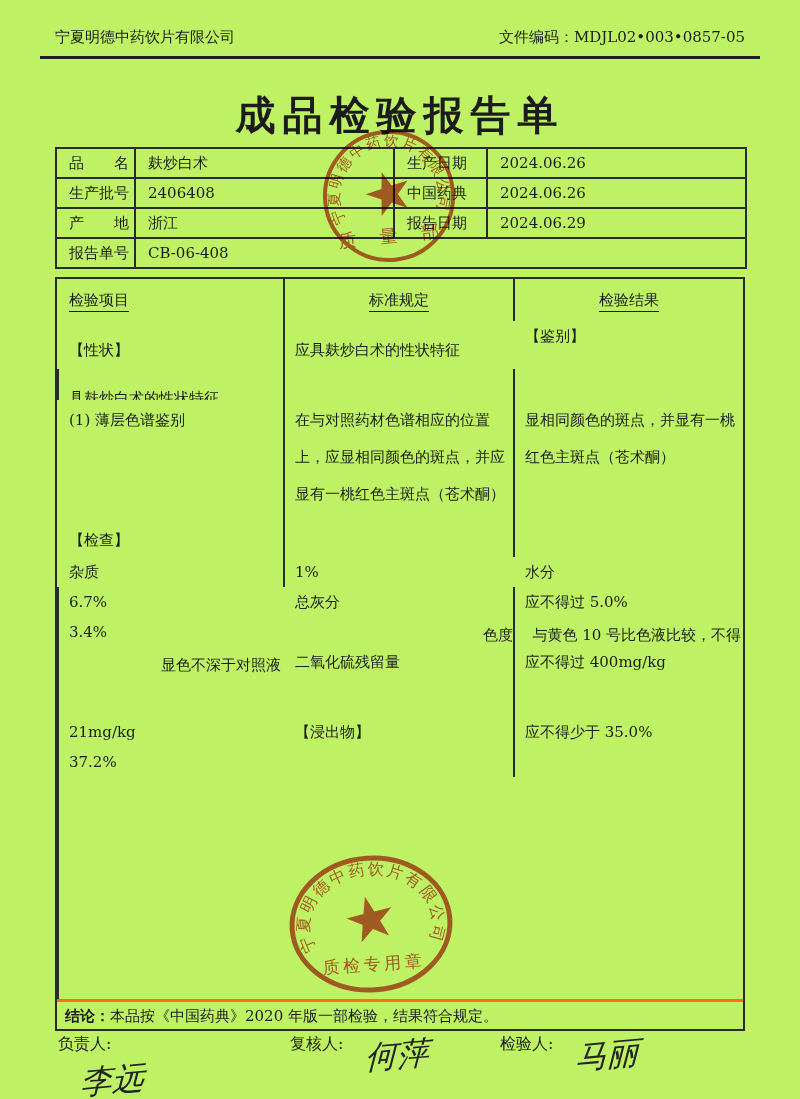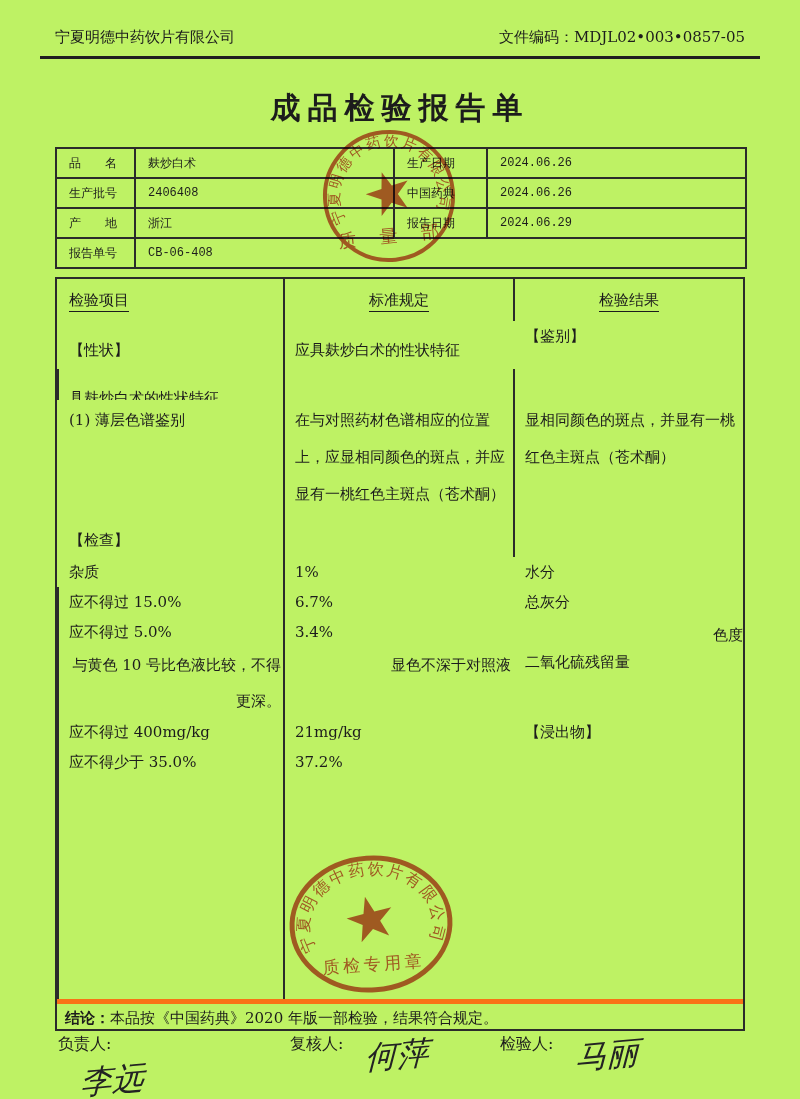--- a/index.html
+++ b/index.html
@@ -5,24 +5,24 @@
   * { margin:0; padding:0; box-sizing:border-box; }
   html,body { background:#ffffff; }
   body { font-family:"DejaVu Serif","Liberation Serif",serif; color:#1c1c1c; }
   .page { position:relative; width:800px; height:1099px; background:#bef264; overflow:hidden; }
 
   
   .hdr { position:absolute; top:28px; left:55px; width:690px; display:flex; justify-content:space-between; font-size:15px; }
   .hdr-rule { position:absolute; top:56px; left:40px; width:720px; height:3px; background:#1f1f1f; }
 
   
-  .title { position:absolute; top:88px; left:0; width:100%; text-align:center; font-size:30px; font-weight:bold; letter-spacing:7px; }
+  .title { position:absolute; top:88px; left:0; width:100%; text-align:center; font-size:40px; font-weight:bold; letter-spacing:7px; }
 
   
-  .info { position:absolute; left:55px; top:147px; width:690px; border-collapse:collapse; table-layout:fixed; font-size:12px;font-family:Liberation Mono, monospace; }
+  .info { position:absolute; left:55px; top:147px; width:690px; border-collapse:collapse; table-layout:fixed; font-size:15px; }
   .info td { border:2px solid #2b2b2b; height:30px; padding:0 8px 0 12px; white-space:nowrap; }
   .info .lab { padding-left:12px; }
 
   
   .spec { position:absolute; left:55px; top:277px; width:690px; height:754px;
           border:2px solid #2b2b2b; display:grid; grid-template-columns:226px 230px 230px;
           grid-template-rows:42px 48px 31px 112px 45px 30px 30px 30px 70px 30px 30px 222px 30px;
           font-size:15px; }
   .cell { overflow:hidden; }
   .c2, .c3 { border-left:2px solid #2b2b2b; }
@@ -30,21 +30,21 @@
   .c2, .c3 { padding-left:10px; padding-right:2px; }
   .h-row { line-height:42px; }
   .h-row.c2, .h-row.c3 { text-align:center; padding:0; }
   .h-row span { border-bottom:1.5px solid #1c1c1c; padding-bottom:2px; }
   .r-xz { padding-top:14px; line-height:30px; }
   .r-jb { line-height:31px; }
   .r-tlc { padding-top:2px; line-height:37px; }
   .r-jc { padding-top:13px; line-height:30px; }
   .rs { line-height:30px; }
   .r-sd { line-height:36px;text-align:right; }
-  .r-concl { grid-column:1 / -1; border-top:5px solid #f97316; line-height:28px; padding-left:8px; white-space:nowrap; }
+  .r-concl { grid-column:1 / -1; border-top:3px solid #f97316; line-height:28px; padding-left:8px; white-space:nowrap; }
   .r-concl b { font-weight:bold; }
 
   
   .sig { position:absolute; top:1030px; left:55px; width:700px; height:60px; font-size:16px; }
   .sig-group { position:absolute; top:0; display:flex; align-items:flex-start; }
   .sig-label { padding-top:4px; white-space:nowrap; }
   .handwriting { font-style:italic; font-size:32px; color:#232323; transform:rotate(-5deg) skewX(-6deg); margin-left:22px; margin-top:4px; white-space:nowrap; }
 
   
   .stamp { position:absolute; mix-blend-mode:multiply; opacity:0.87; pointer-events:none; }
@@ -115,21 +115,20 @@
     <div class="cell c3 r-tlc">显相同颜色的斑点，并显有一桃红色主斑点（苍术酮）</div>
 
     <div class="cell c1 r-jc">【检查】</div>
     <div class="cell c2 r-jc"></div>
     <div class="cell c3 r-jc"></div>
 
     <div class="cell c1 rs">杂质</div>
     <div class="cell c3 rs">1%</div>
 
     <div class="cell c1 rs">水分</div>
-    <div class="cell c2 rs">应不得过 15.0%</div>
     <div class="cell c3 rs">6.7%</div>
 
     <div class="cell c1 rs">总灰分</div>
     <div class="cell c2 rs">应不得过 5.0%</div>
     <div class="cell c3 rs">3.4%</div>
 
     <div class="cell c1 r-sd">色度</div>
     <div class="cell c2 r-sd">与黄色 10 号比色液比较，不得更深。</div>
     <div class="cell c3 r-sd">显色不深于对照液</div>
 

